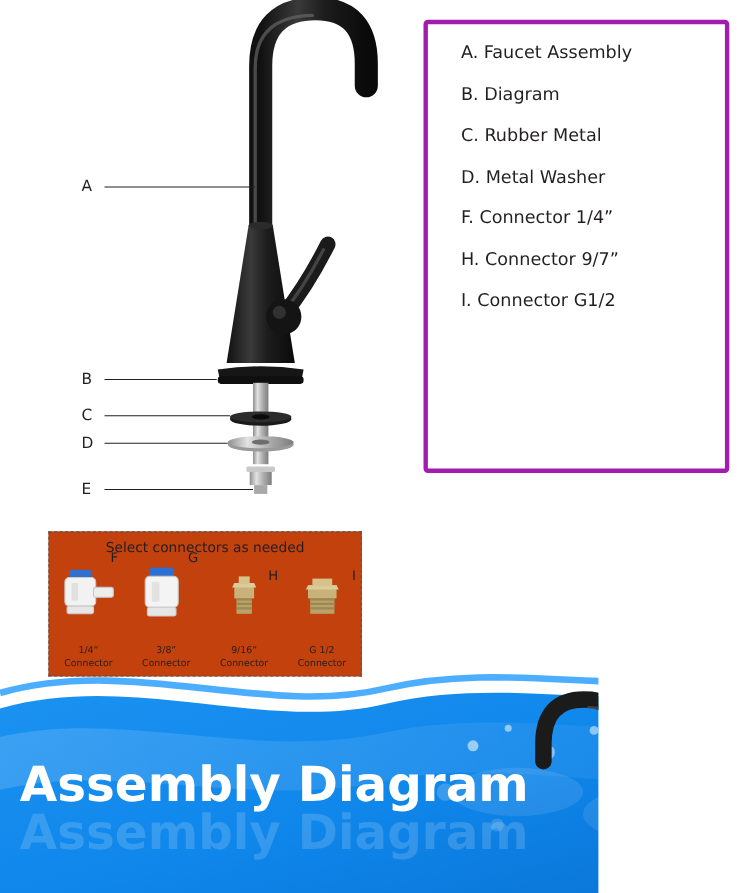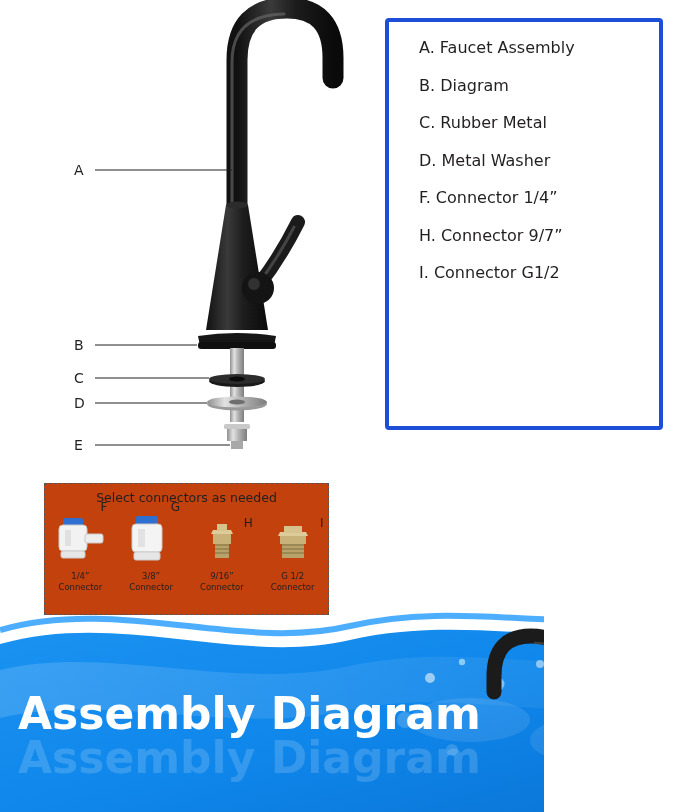--- a/index.html
+++ b/index.html
@@ -22,21 +22,21 @@
     background: #ffffff;
   }
 
   
   .legend-box {
     position: absolute;
     left: 385px;
     top: 18px;
     width: 278px;
     height: 412px;
-    border: 4px solid #1d4ed8;
+    border: 4px solid #a21caf;
     border-radius: 4px;
     box-sizing: border-box;
     background: #ffffff;
   }
   .legend-list {
     position: absolute;
     left: 30px;
     top: 18px;
     right: 10px;
   }
@@ -100,21 +100,21 @@
   .connector-letter {
     position: absolute;
     font-size: 12px;
     color: #231f20;
     font-family: "DejaVu Sans", sans-serif;
   }
   .connector-caption {
     font-size: 8.5px;
     line-height: 1.25;
     color: #231f20;
-    margin-top: 3px;
+    margin-top: 19px;
     font-family: "DejaVu Sans", sans-serif;
   }
   .conn-art {
     height: 58px;
     position: relative;
   }
 
   
   .banner {
     position: absolute;

